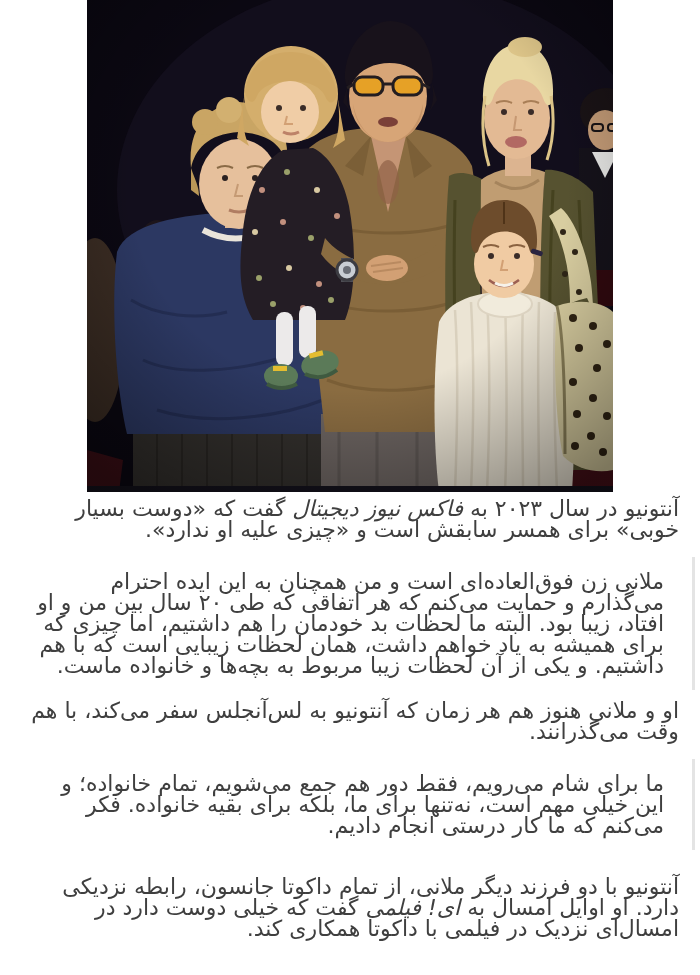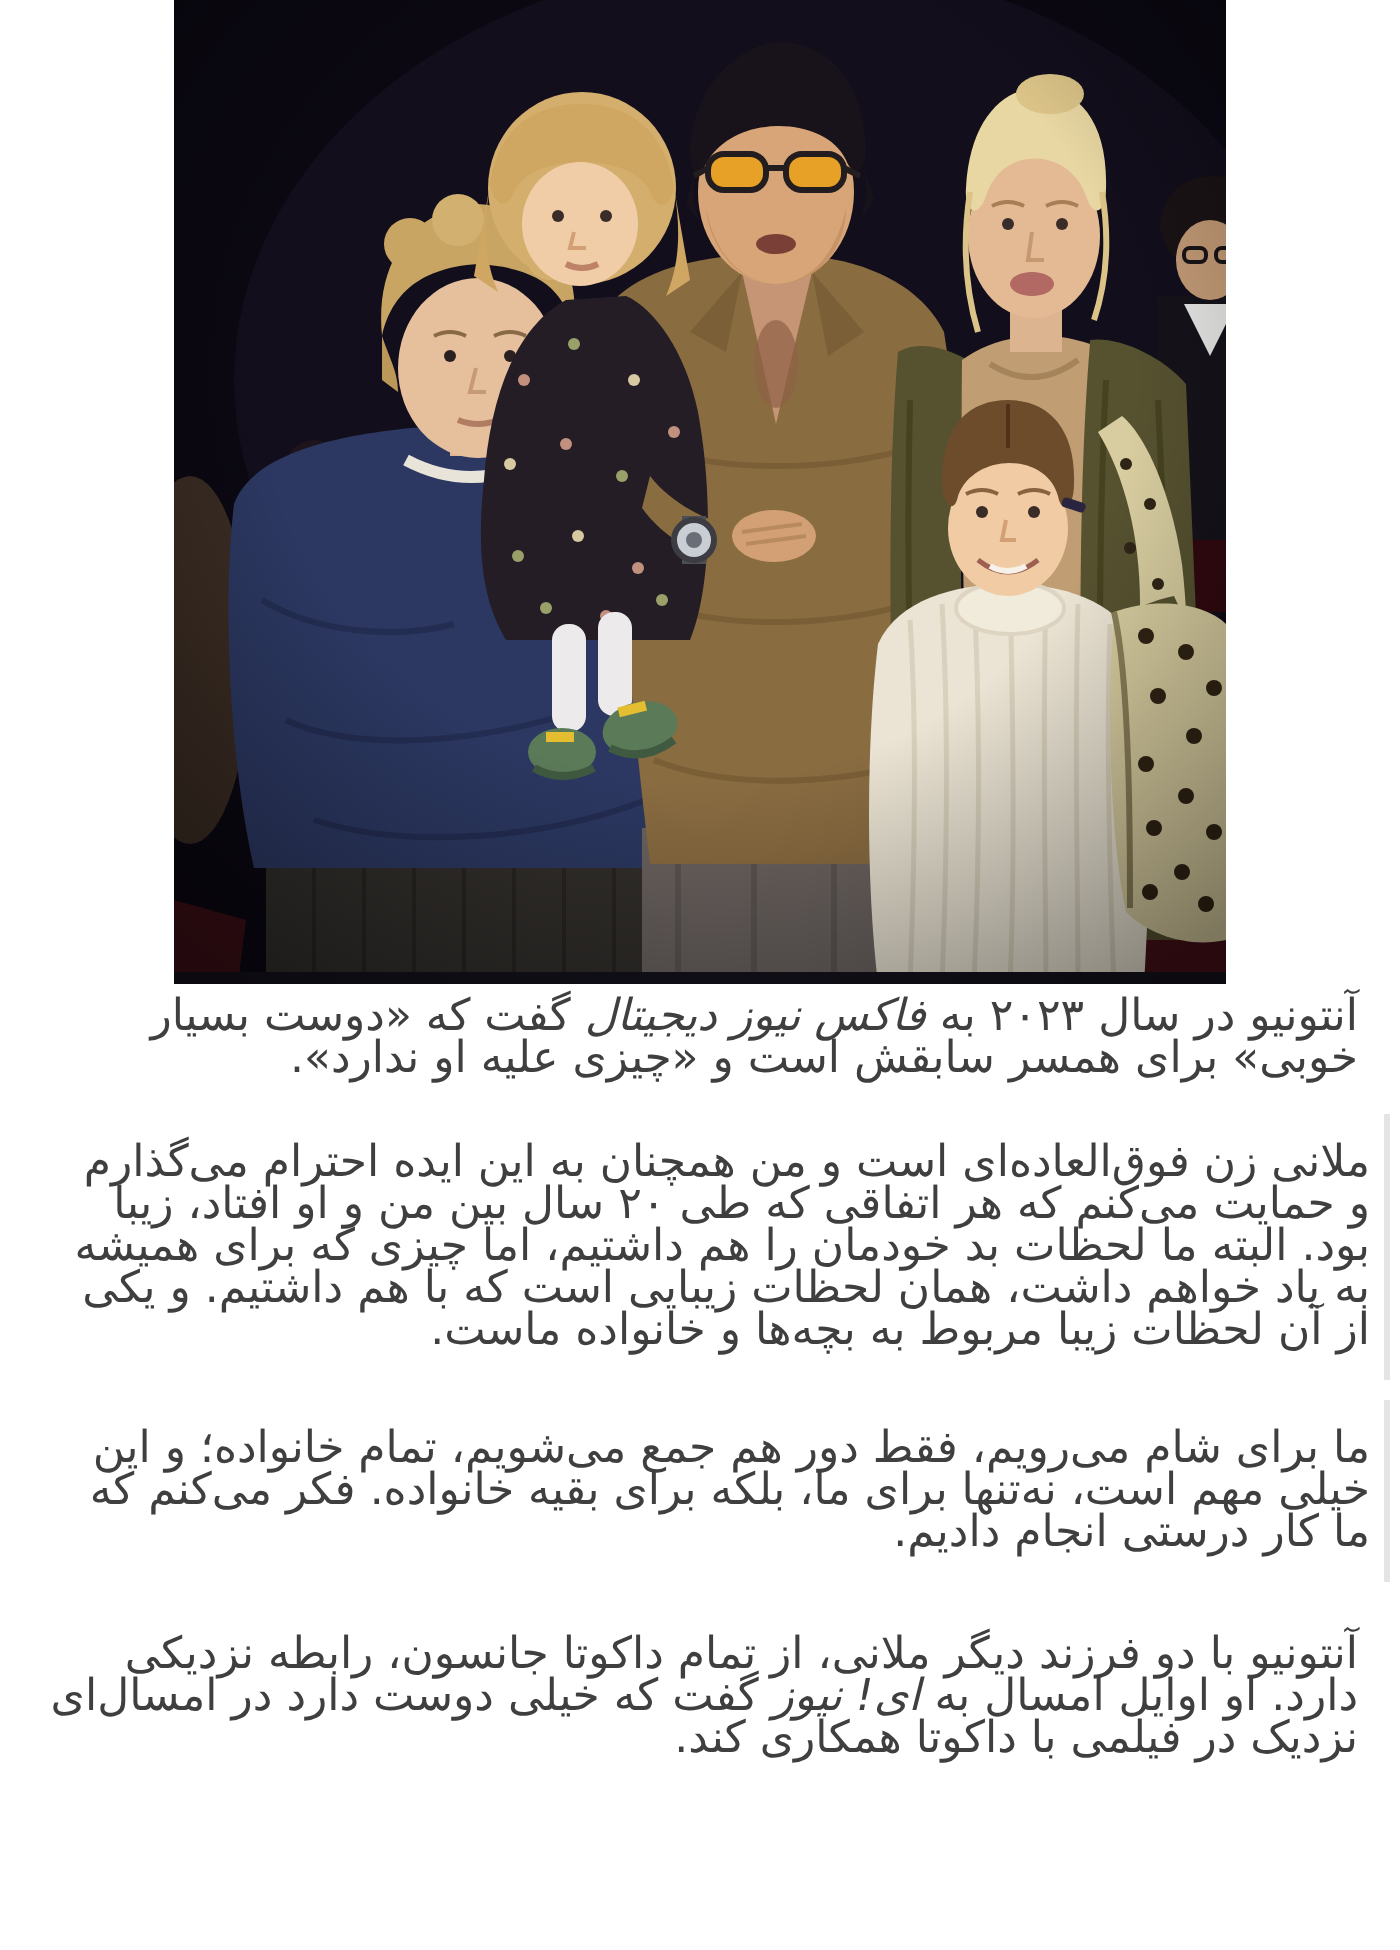--- a/index.html
+++ b/index.html
@@ -21,21 +21,21 @@
     direction:rtl;
     padding:6px 21px 0 21px;
     color:var(--text-color);
     font-size:22px;
     line-height:21px;
     text-align:right;
   }
   article.story p{margin:0 0 17px 0;}
   blockquote.quote{
     margin:0 -16px 10px 0;
-    padding:14px 7px 14px 6px;
+    padding:14px 28px 14px 6px;
     border-right:3px solid var(--quote-border-color);
     text-align:right;
   }
   blockquote.quote p{margin:0;}
   blockquote.quote.q2{margin-bottom:26px;}
   em{font-style:italic;}
 </style>
 </head>
 <body>
 
@@ -268,19 +268,20 @@
   </svg>
 </figure>
 
 <article class="story" dir="rtl">
   <p><span>آنتونیو در سال ۲۰۲۳ به </span><em>فاکس نیوز دیجیتال</em><span> گفت که «دوست بسیار خوبی» برای همسر سابقش است و «چیزی علیه او ندارد».</span></p>
 
   <blockquote class="quote">
     <p><span>ملانی زن فوق‌العاده‌ای است و من همچنان به این ایده احترام می‌گذارم و حمایت می‌کنم که هر اتفاقی که طی ۲۰ سال بین من و او افتاد، زیبا بود. البته ما لحظات بد خودمان را هم داشتیم، اما چیزی که برای همیشه به یاد خواهم داشت، همان لحظات زیبایی است که با هم داشتیم. و یکی از آن لحظات زیبا مربوط به بچه‌ها و خانواده ماست.</span></p>
   </blockquote>
 
+  <p><span>او و ملانی هنوز هم هر زمان که آنتونیو به لس‌آنجلس سفر می‌کند، با هم وقت می‌گذرانند.</span></p>
 
   <blockquote class="quote q2">
     <p><span>ما برای شام می‌رویم، فقط دور هم جمع می‌شویم، تمام خانواده؛ و این خیلی مهم است، نه‌تنها برای ما، بلکه برای بقیه خانواده. فکر می‌کنم که ما کار درستی انجام دادیم.</span></p>
   </blockquote>
 
-  <p><span>آنتونیو با دو فرزند دیگر ملانی، از تمام داکوتا جانسون، رابطه نزدیکی دارد. او اوایل امسال به </span><em>ای! نیوز</em><span> گفت که خیلی دوست دارد در امسال‌ای نزدیک در فیلمی با داکوتا همکاری کند.</span></p>
+  <p><span>آنتونیو با دو فرزند دیگر ملانی، از تمام داکوتا جانسون، رابطه نزدیکی دارد. او اوایل امسال به </span><em>ای! فیلمی</em><span> گفت که خیلی دوست دارد در امسال‌ای نزدیک در فیلمی با داکوتا همکاری کند.</span></p>
 </article>
 
 </body></html>

